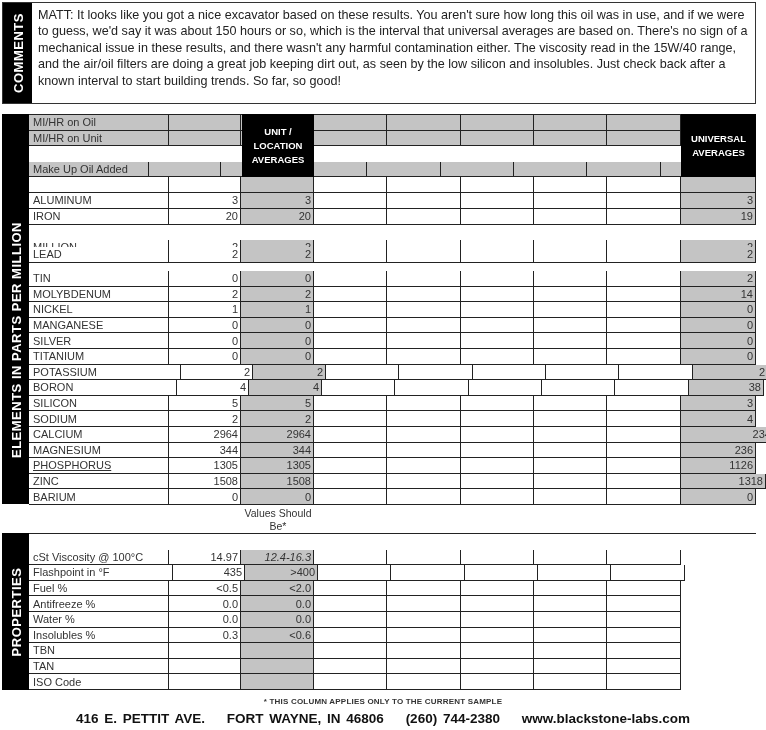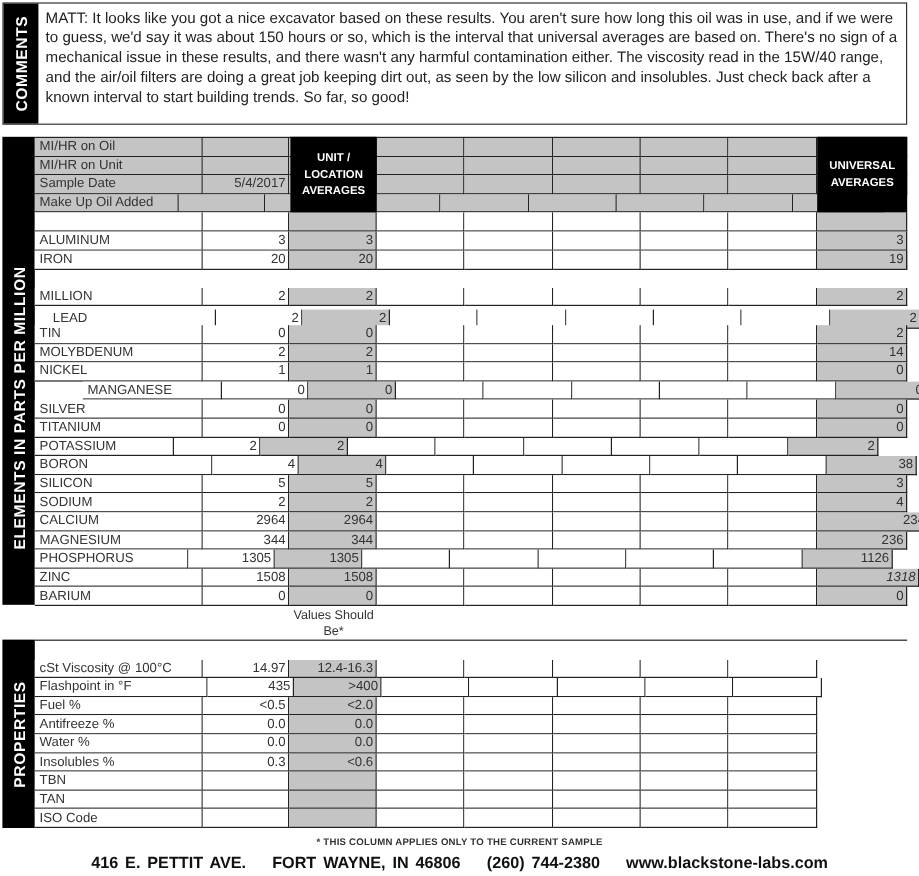--- a/index.html
+++ b/index.html
@@ -58,31 +58,20 @@
       <div class="cell lbl gray" style="width: 140px;">MI/HR on Unit</div>
       <div class="cell num gray" style="width: 72px;"></div>
       <div class="cell gray" style="width: 73px;"></div>
       <div class="cell gray" style="width: 73px;"></div>
       <div class="cell gray" style="width: 74px;"></div>
       <div class="cell gray" style="width: 73px;"></div>
       <div class="cell gray" style="width: 73px;"></div>
       <div class="cell gray" style="width: 74px;"></div>
       <div class="cell gray" style="width: 75px;"></div>
     </div>
-    <div class="row" style="top: 31.2px; height: 15.6px;">
-      <div class="cell lbl gray" style="width: 140px;">Sample Date</div>
-      <div class="cell num gray" style="width: 72px;">5/4/2017</div>
-      <div class="cell gray" style="width: 73px;"></div>
-      <div class="cell gray" style="width: 73px;"></div>
-      <div class="cell gray" style="width: 74px;"></div>
-      <div class="cell gray" style="width: 73px;"></div>
-      <div class="cell gray" style="width: 73px;"></div>
-      <div class="cell gray" style="width: 74px;"></div>
-      <div class="cell gray" style="width: 75px;"></div>
-    </div>
     <div class="row" style="top: 46.8px; height: 15.6px;">
       <div class="cell lbl gray" style="width: 120px;">Make Up Oil Added</div>
       <div class="cell num gray" style="width: 72px;"></div>
       <div class="cell gray" style="width: 73px;"></div>
       <div class="cell gray" style="width: 73px;"></div>
       <div class="cell gray" style="width: 74px;"></div>
       <div class="cell gray" style="width: 73px;"></div>
       <div class="cell gray" style="width: 73px;"></div>
       <div class="cell gray" style="width: 74px;"></div>
       <div class="cell gray" style="width: 75px;"></div>
@@ -135,21 +124,21 @@
       <div class="cell lbl white" style="width: 140px;">MILLION</div>
       <div class="cell num white" style="width: 72px;">2</div>
       <div class="cell num gray" style="width: 73px;">2</div>
       <div class="cell white" style="width: 73px;"></div>
       <div class="cell white" style="width: 74px;"></div>
       <div class="cell white" style="width: 73px;"></div>
       <div class="cell white" style="width: 73px;"></div>
       <div class="cell white" style="width: 74px;"></div>
       <div class="cell num gray" style="width: 75px;">2</div>
     </div>
-    <div class="row" style="top: 143px; height: 15.6px; padding-left: 11px;">
+    <div class="row" style="top: 132px; height: 15.6px;">
       <div class="cell lbl white" style="width: 140px;">LEAD</div>
       <div class="cell num white" style="width: 72px;">2</div>
       <div class="cell num gray" style="width: 73px;">2</div>
       <div class="cell white" style="width: 73px;"></div>
       <div class="cell white" style="width: 74px;"></div>
       <div class="cell white" style="width: 73px;"></div>
       <div class="cell white" style="width: 73px;"></div>
       <div class="cell white" style="width: 74px;"></div>
       <div class="cell num gray" style="width: 75px;">2</div>
     </div>
@@ -180,21 +169,21 @@
       <div class="cell num white" style="width: 72px;">1</div>
       <div class="cell num gray" style="width: 73px;">1</div>
       <div class="cell white" style="width: 73px;"></div>
       <div class="cell white" style="width: 74px;"></div>
       <div class="cell white" style="width: 73px;"></div>
       <div class="cell white" style="width: 73px;"></div>
       <div class="cell white" style="width: 74px;"></div>
       <div class="cell num gray" style="width: 75px;">0</div>
     </div>
     <div class="row" style="top: 202.8px; height: 15.6px;">
-      <div class="cell lbl white" style="width: 116px; margin-left: 40px;">MANGANESE</div>
+      <div class="cell lbl white" style="width: 140px;">MANGANESE</div>
       <div class="cell num white" style="width: 72px;">0</div>
       <div class="cell num gray" style="width: 73px;">0</div>
       <div class="cell white" style="width: 73px;"></div>
       <div class="cell white" style="width: 74px;"></div>
       <div class="cell white" style="width: 73px;"></div>
       <div class="cell white" style="width: 73px;"></div>
       <div class="cell white" style="width: 74px;"></div>
       <div class="cell num gray" style="width: 75px;">0</div>
     </div>
     <div class="row" style="top: 218.4px; height: 15.6px;">
@@ -213,21 +202,21 @@
       <div class="cell num white" style="width: 72px;">0</div>
       <div class="cell num gray" style="width: 73px;">0</div>
       <div class="cell white" style="width: 73px;"></div>
       <div class="cell white" style="width: 74px;"></div>
       <div class="cell white" style="width: 73px;"></div>
       <div class="cell white" style="width: 73px;"></div>
       <div class="cell white" style="width: 74px;"></div>
       <div class="cell num gray" style="width: 75px;">0</div>
     </div>
     <div class="row" style="top: 249.6px; height: 15.6px;">
-      <div class="cell lbl white" style="width: 116px;">POTASSIUM</div>
+      <div class="cell lbl white" style="width: 152px;">POTASSIUM</div>
       <div class="cell num white" style="width: 72px;">2</div>
       <div class="cell num gray" style="width: 73px;">2</div>
       <div class="cell white" style="width: 73px;"></div>
       <div class="cell white" style="width: 74px;"></div>
       <div class="cell white" style="width: 73px;"></div>
       <div class="cell white" style="width: 73px;"></div>
       <div class="cell white" style="width: 74px;"></div>
       <div class="cell num gray" style="width: 75px;">2</div>
     </div>
     <div class="row" style="top: 265.2px; height: 15.6px;">
@@ -279,40 +268,40 @@
       <div class="cell num white" style="width: 72px;">344</div>
       <div class="cell num gray" style="width: 73px;">344</div>
       <div class="cell white" style="width: 73px;"></div>
       <div class="cell white" style="width: 74px;"></div>
       <div class="cell white" style="width: 73px;"></div>
       <div class="cell white" style="width: 73px;"></div>
       <div class="cell white" style="width: 74px;"></div>
       <div class="cell num gray" style="width: 75px;">236</div>
     </div>
     <div class="row" style="top: 343.2px; height: 15.6px;">
-      <div class="cell lbl white" style="width: 128px;">PHOSPHORUS</div>
+      <div class="cell lbl white" style="width: 140px; text-decoration: underline;">PHOSPHORUS</div>
       <div class="cell num white" style="width: 72px;">1305</div>
       <div class="cell num gray" style="width: 73px;">1305</div>
       <div class="cell white" style="width: 73px;"></div>
       <div class="cell white" style="width: 74px;"></div>
       <div class="cell white" style="width: 73px;"></div>
       <div class="cell white" style="width: 73px;"></div>
       <div class="cell white" style="width: 74px;"></div>
       <div class="cell num gray" style="width: 75px;">1126</div>
     </div>
     <div class="row" style="top: 358.8px; height: 15.6px;">
       <div class="cell lbl white" style="width: 140px;">ZINC</div>
       <div class="cell num white" style="width: 72px;">1508</div>
       <div class="cell num gray" style="width: 73px;">1508</div>
       <div class="cell white" style="width: 73px;"></div>
       <div class="cell white" style="width: 74px;"></div>
       <div class="cell white" style="width: 73px;"></div>
       <div class="cell white" style="width: 73px;"></div>
       <div class="cell white" style="width: 74px;"></div>
-      <div class="cell num gray" style="width: 85px; font-style: italic;">1318</div>
+      <div class="cell num gray" style="width: 85px;">1318</div>
     </div>
     <div class="row" style="top: 374.4px; height: 15.6px;">
       <div class="cell lbl white" style="width: 140px;">BARIUM</div>
       <div class="cell num white" style="width: 72px;">0</div>
       <div class="cell num gray" style="width: 73px;">0</div>
       <div class="cell white" style="width: 73px;"></div>
       <div class="cell white" style="width: 74px;"></div>
       <div class="cell white" style="width: 73px;"></div>
       <div class="cell white" style="width: 73px;"></div>
       <div class="cell white" style="width: 74px;"></div>
@@ -330,21 +319,21 @@
 <div class="values-should">Values Should Be*</div>
 
 <div class="side-bar" style="left:2px; top:533px; width:27px; height:157px;">
   <span class="vlabel">PROPERTIES</span>
 </div>
 
 <div class="grid" id="prop-grid" style="left:29px; top:533px; width:727px; height:157px; border-top:1.5px solid #222;">
     <div class="row" style="top: 15.6px; height: 15.6px;">
       <div class="cell lbl white" style="width: 140px;">cSt Viscosity @ 100°C</div>
       <div class="cell num white" style="width: 72px;">14.97</div>
-      <div class="cell num gray" style="width: 73px;">12.4-16.3</div>
+      <div class="cell num gray" style="width: 73px; font-style: italic;">12.4-16.3</div>
       <div class="cell white" style="width: 73px;"></div>
       <div class="cell white" style="width: 74px;"></div>
       <div class="cell white" style="width: 73px;"></div>
       <div class="cell white" style="width: 73px;"></div>
       <div class="cell white" style="width: 74px;"></div>
     </div>
     <div class="row" style="top: 31.2px; height: 15.6px;">
       <div class="cell lbl white" style="width: 144px;">Flashpoint in °F</div>
       <div class="cell num white" style="width: 72px;">435</div>
       <div class="cell num gray" style="width: 73px;">&gt;400</div>

